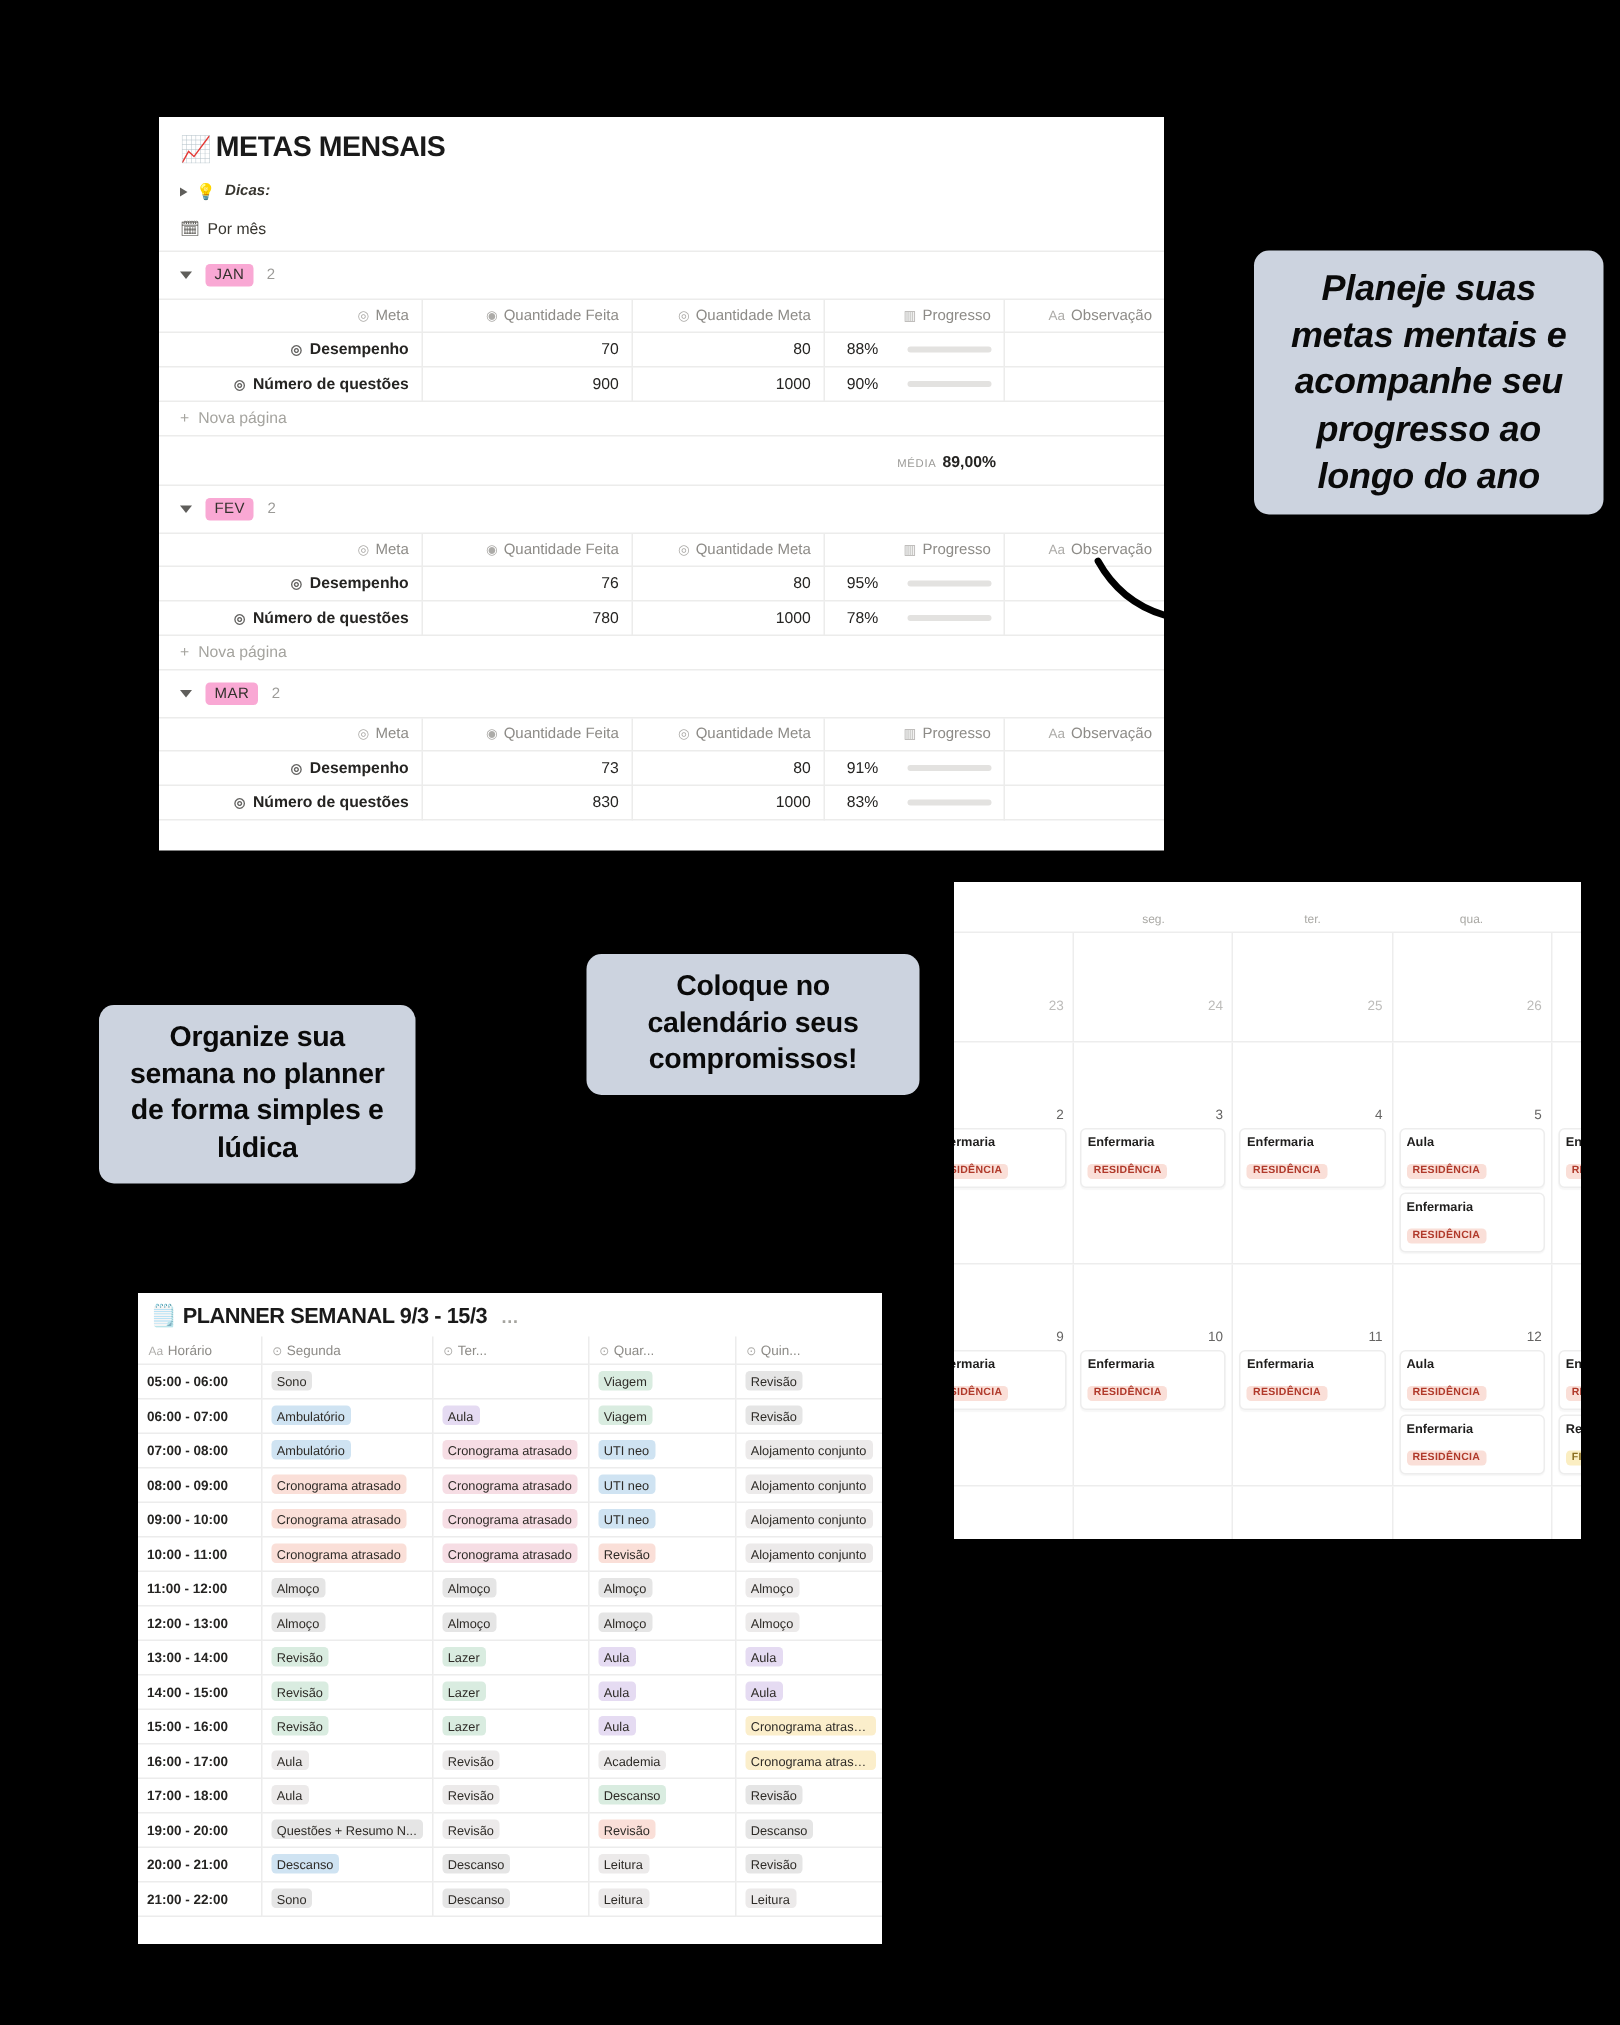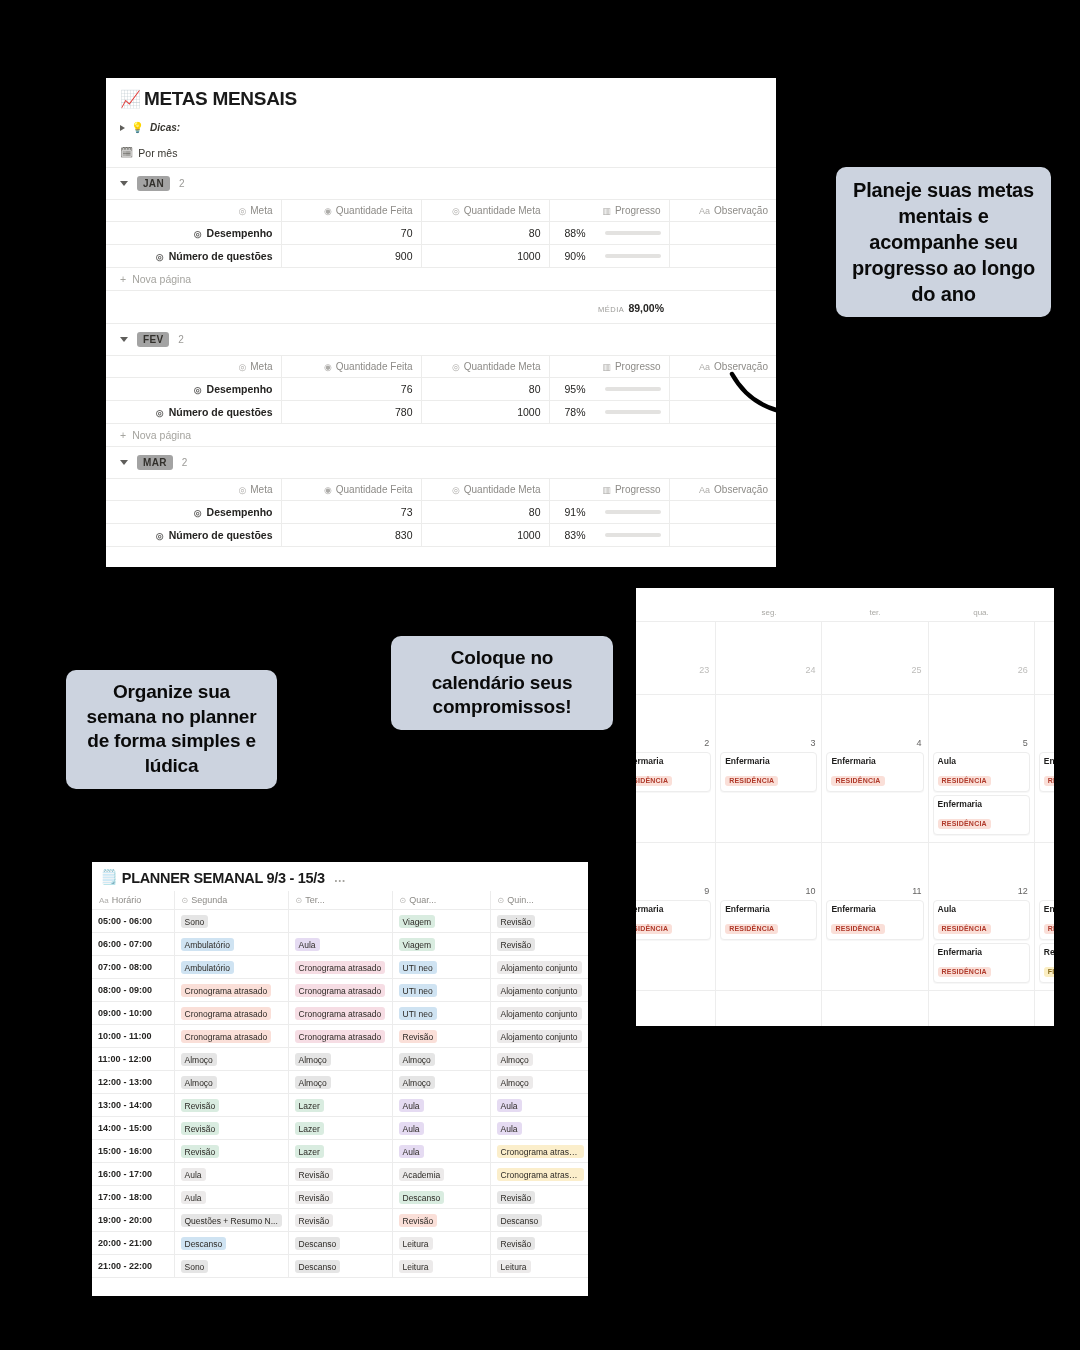--- a/index.html
+++ b/index.html
@@ -45,22 +45,22 @@
   .month-head {
     display: flex; align-items: center; gap: 9px;
     padding: 8px 0 8px 14px;
     border-bottom: 1px solid #ececeb;
   }
   .month-head .tri-d {
     width: 0; height: 0; border-top: 5px solid #5f5e5b;
     border-left: 4px solid transparent; border-right: 4px solid transparent;
   }
   .month-chip {
-    background: #a3a3a3; border-radius: 3px; padding: 2px 6px;
-    font-size: 10px; font-weight: bold; color: #32302c; letter-spacing: .3px;
+    background: #f9a8d4; border-radius: 3px; padding: 2px 6px;
+    font-size: 10px; font-weight: normal; color: #32302c; letter-spacing: .3px;
   }
   .month-count { font-size: 10px; color: #9b9a97; }
 
   table.goal-tbl { width: 100%; border-collapse: collapse; table-layout: fixed; }
   table.goal-tbl col.c1 { width: 175px; }
   table.goal-tbl col.c2 { width: 140px; }
   table.goal-tbl col.c3 { width: 128px; }
   table.goal-tbl col.c4 { width: 120px; }
   table.goal-tbl col.c5 { width: 107px; }
 
@@ -112,21 +112,21 @@
     position: absolute;
     background: #ccd3df;
     border-radius: 10px;
     padding: 10px 14px;
     font-weight: bold;
     color: #0a0a0a;
     text-align: center;
     line-height: 1.30;
     letter-spacing: -0.2px;
   }
-  #callout-metas { left: 836px; top: 167px; width: 215px; font-size: 20px; }
+  #callout-metas { left: 836px; top: 167px; width: 233px; font-size: 24px; font-style: italic; }
   #callout-planner { left: 66px; top: 670px; width: 211px; font-size: 19px; }
   #callout-calendar { left: 391px; top: 636px; width: 222px; font-size: 19px; }
 
   
   .arrow { position: absolute; pointer-events: none; }
   #arrow-1 { left: 728px; top: 368px; }
   #arrow-2 { left: 630px; top: 762px; }
   #arrow-3 { left: 318px; top: 842px; }
 
   

